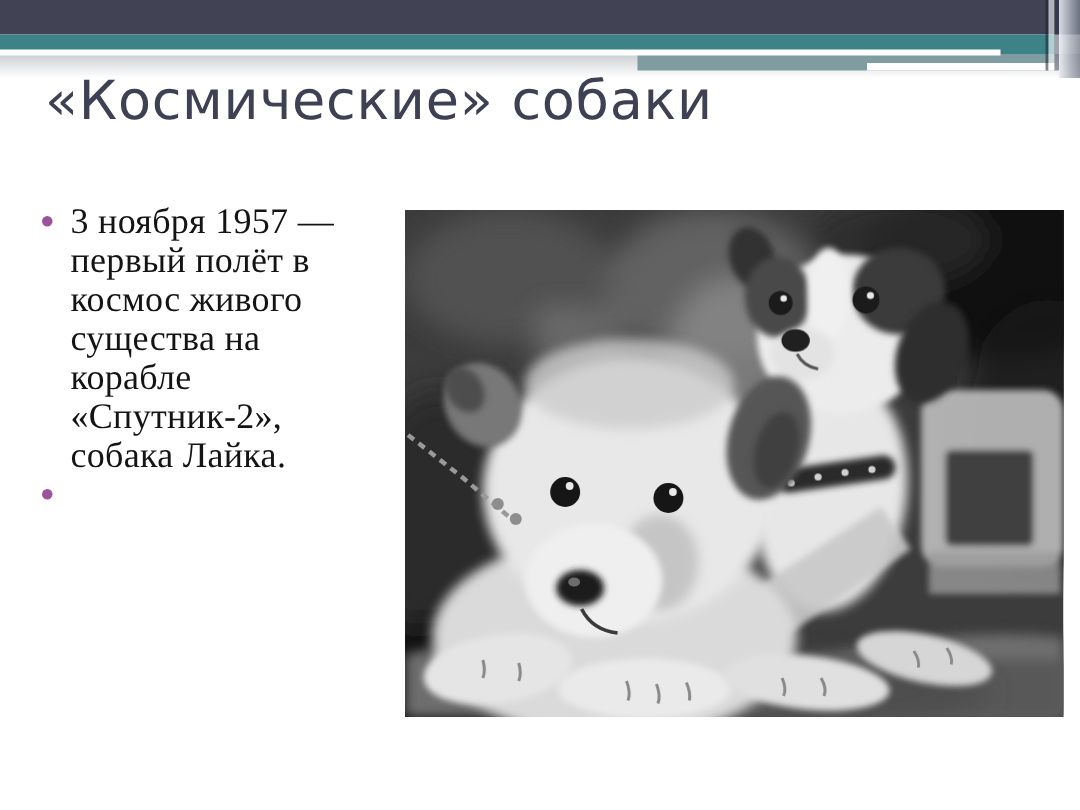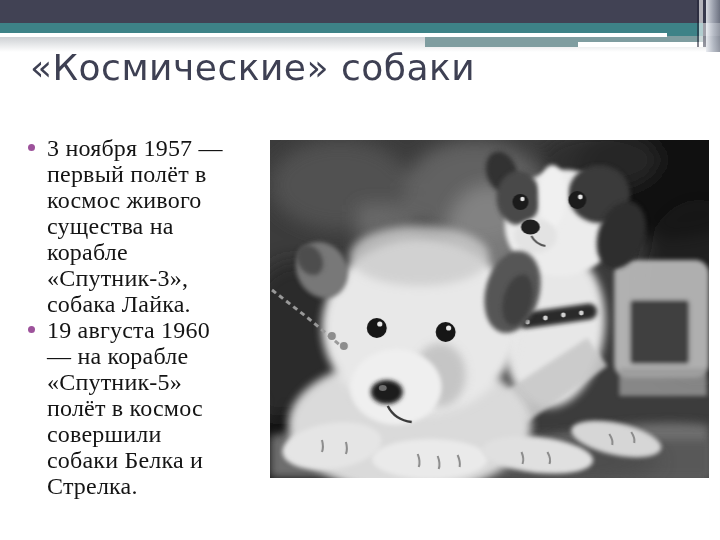--- a/index.html
+++ b/index.html
@@ -56,32 +56,25 @@
   <div class="title">«Космические» собаки</div>
 
   <div class="content">
     <div class="bullet-item">
       <span class="bullet-dot"></span>
       <span class="bullet-text">3 ноября 1957 —
 первый полёт в
 космос живого
 существа на
 корабле
-«Спутник-3»,
+«Спутник-2»,
 собака Лайка.</span>
     </div>
     <div class="bullet-item">
       <span class="bullet-dot"></span>
-      <span class="bullet-text">19 августа 1960
-— на корабле
-«Спутник-5»
-полёт в космос
-совершили
-собаки Белка и
-Стрелка.</span>
     </div>
   </div>
 
   <div class="photo">
     <svg viewBox="0 0 440 338" preserveAspectRatio="none" role="img" aria-label="Чёрно-белая фотография двух собак — Белка и Стрелка">
       <defs>
         <filter id="b1" x="-40%" y="-40%" width="180%" height="180%">
             <feGaussianBlur stdDeviation="2"></feGaussianBlur>
           </filter>
         <filter id="b2" x="-40%" y="-40%" width="180%" height="180%">

